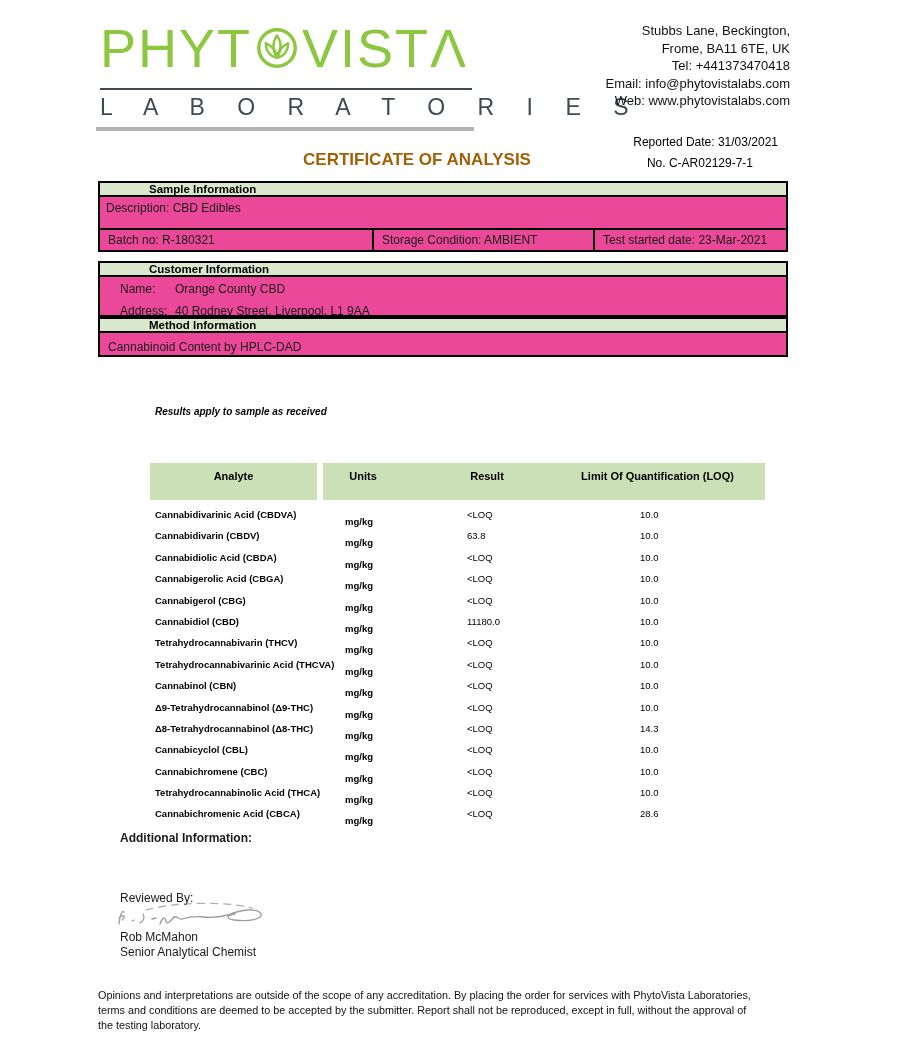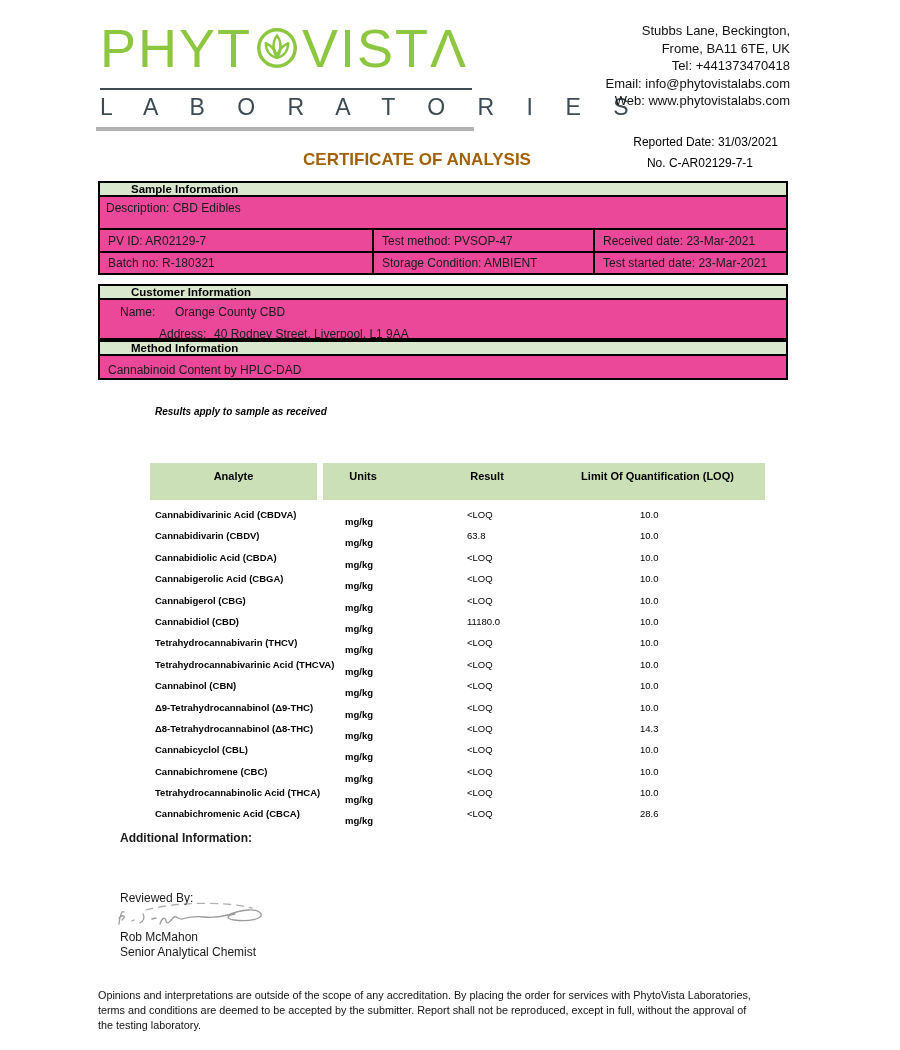--- a/index.html
+++ b/index.html
@@ -16,33 +16,33 @@
   .lab-underline { height:4px; background:#b3b3b3; margin-top:6px; width:378px; margin-left:-4px; }
 
   .contact { position:absolute; right:110px; top:22px; text-align:right; font-size:13px; line-height:17.5px; color:#111; }
 
   .doc-title { position:absolute; left:97px; top:150px; width:640px; text-align:center; font-size:17px; font-weight:bold; color:#a16207; }
   .reported { position:absolute; right:122px; top:135px; text-align:right; font-size:12px; color:#000; }
   .reported .line2 { margin-top:7px; margin-right:25px; }
 
   
   .info { position:absolute; left:98px; top:181px; width:690px; font-size:12px; }
-  .bar { background:#d9e8cc; border:2px solid #000; height:16px; line-height:12px; font-weight:bold; font-size:11.5px; padding-left:31px; color:#000; }
+  .bar { background:#d9e8cc; border:2px solid #000; height:16px; line-height:12px; font-weight:bold; font-size:11.5px; padding-left:49px; color:#000; }
   .box { border:2px solid #000; margin-top:-2px; background:#ec4899; }
   .desc-row { display:flex; height:35px; }
   .desc-cell { width:493px; padding:4px 0 0 6px; }
   .cond-cell { flex:1; border-left:2px solid #000; display:flex; align-items:center; padding-left:8px; }
   .row3 { display:flex; align-items:center; height:25px; }
   .row3 > div { padding-left:8px; white-space:nowrap; }
   .c1 { width:272px; } .c2 { width:221px; border-left:2px solid #000; align-self:stretch; display:flex; align-items:center; }
   .c3 { flex:1; border-left:2px solid #000; align-self:stretch; display:flex; align-items:center; }
   .h26 { height:24px; }
   .gap9 { margin-top:9px; }
   .cust-box { height:42px; padding:5px 0 0 20px; }
-  .cust-line2 { margin-top:8px;margin-left:39px; }
+  .cust-line2 { margin-top:8px; }
   .lbl { display:inline-block; width:55px; }
   .method-box { height:26px; padding:7px 0 0 8px; }
 
   .results-note { position:absolute; left:107px; top:406px; font-size:10px; font-weight:bold; font-style:italic; color:#000;margin-left:48px; }
 
   
   .rtable { position:absolute; left:150px; top:463px; width:615px; }
   .rhead { position:relative; height:37px; }
   .hblock-a { position:absolute; left:0; top:0; width:167px; height:37px; background:#cbe0b6; }
   .hblock-b { position:absolute; left:173px; right:0; top:0; height:37px; background:#cbe0b6; }
@@ -101,25 +101,20 @@
     <div>Reported Date: 31/03/2021</div>
     <div class="line2">No. C-AR02129-7-1</div>
   </div>
 
   <div class="info">
 
     <div class="bar">Sample Information</div>
     <div class="box desc-row">
       <div class="desc-cell">Description: CBD Edibles</div>
     </div>
-    <div class="box row3">
-      <div class="c1">PV ID: AR02129-7</div>
-      <div class="c2">Test method: PVSOP-47</div>
-      <div class="c3">Received date: 23-Mar-2021</div>
-    </div>
     <div class="box row3 h26">
       <div class="c1">Batch no: R-180321</div>
       <div class="c2">Storage Condition: AMBIENT</div>
       <div class="c3">Test started date: 23-Mar-2021</div>
     </div>
 
     <div class="bar gap9">Customer Information</div>
     <div class="box cust-box">
       <div>
         <span class="lbl">Name:</span><span>Orange County CBD</span>

